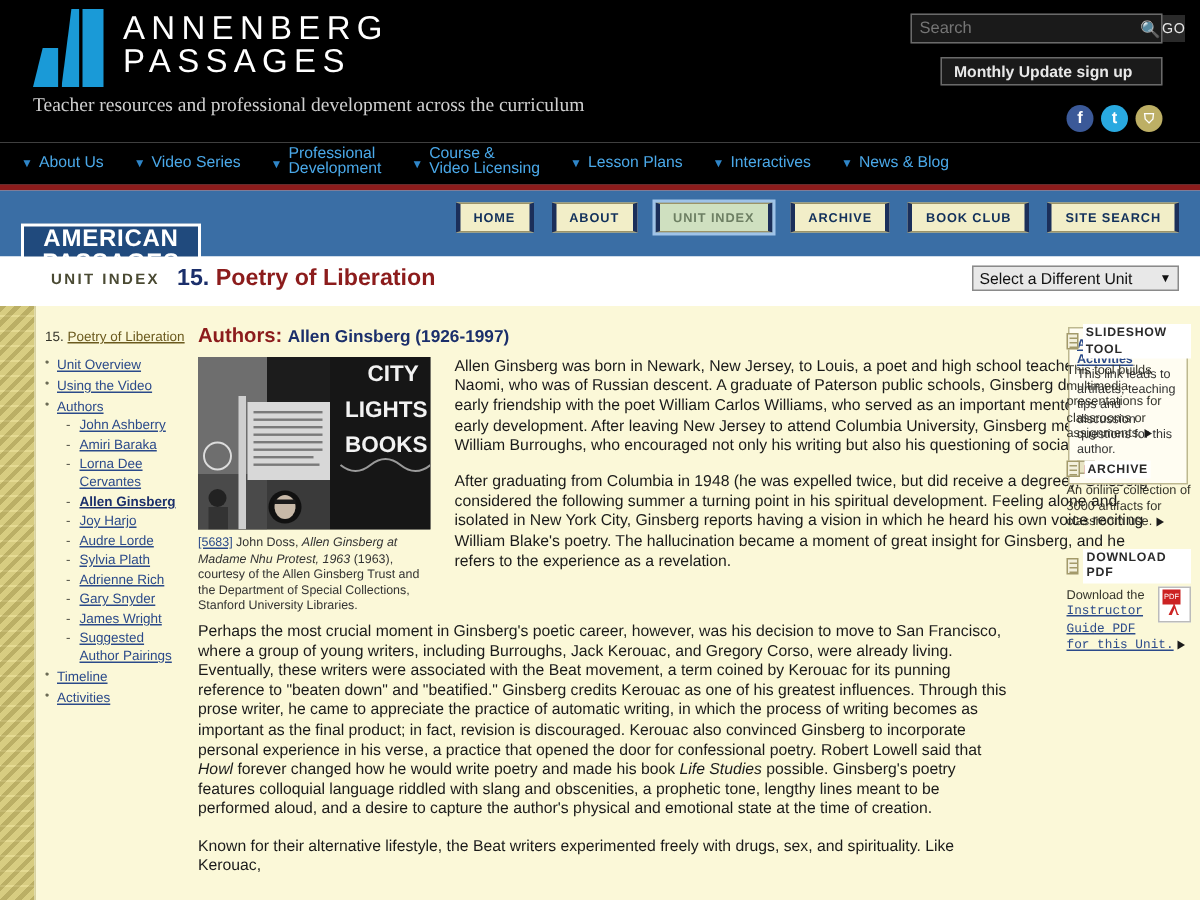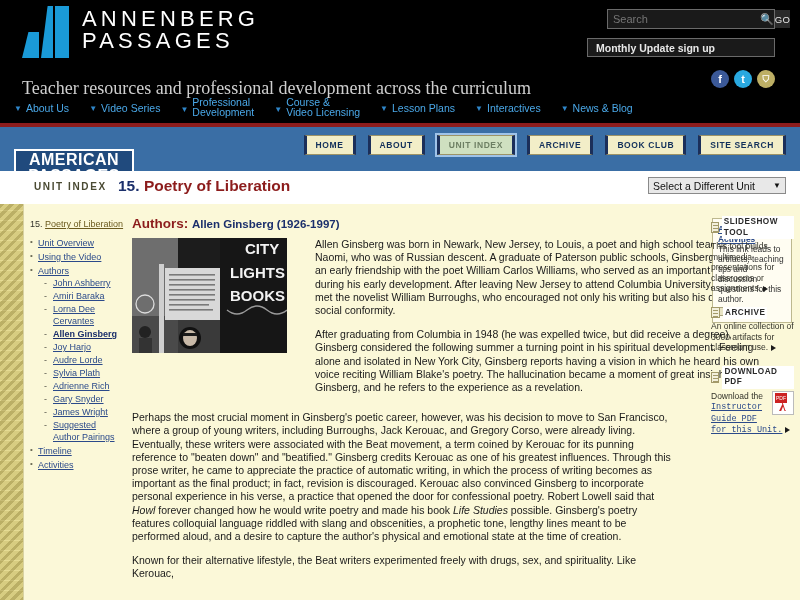--- a/index.html
+++ b/index.html
@@ -15,31 +15,31 @@
   .logo-wrap { position:absolute; left:22px; top:6px; display:flex; align-items:flex-start; }
   .logo-mark { width:50px; height:52px; position:relative; margin-right:10px; }
   .logo-mark .bar1 { position:absolute; left:0; bottom:0; width:17px; height:26px; background:#1a9ad7;
      clip-path: polygon(38% 0, 100% 0, 100% 100%, 0 100%); }
   .logo-mark .bar2 { position:absolute; left:19px; bottom:0; width:12px; height:52px; background:#1a9ad7;
      clip-path: polygon(55% 0, 100% 0, 100% 100%, 0 100%); }
   .logo-mark .bar3 { position:absolute; left:33px; bottom:0; width:14px; height:52px; background:#1a9ad7; }
   .logo-text { color:#fff; line-height:1.02; padding-top:2px; }
   .logo-text .l1 { font-size:22px; letter-spacing:4.2px; font-weight:400; }
   .logo-text .l2 { font-size:22px; letter-spacing:4.2px; font-weight:400; }
-  .tagline { position:absolute; left:22px; top:78px; color:#cfcfcf; font-size:18px;
+  .tagline { position:absolute; left:22px; top:62px; color:#cfcfcf; font-size:13px;
      font-family:"Liberation Serif", serif; }
 
   .search-box { position:absolute; right:25px; top:9px; width:168px; height:20px;
      background:#1a1a1a; border:1px solid #6a6a6a; display:flex; align-items:center; }
   .search-box input { flex:1; background:transparent; border:0; outline:none; color:#c9c9c9;
      font-size:11px; padding:0 5px; font-family:"Liberation Sans", sans-serif; }
   .search-box .mag { width:16px; color:#cfcfcf; font-size:11px; text-align:center; }
   .go-btn { width:26px; height:18px; background:#2a2a2a; border-left:1px solid #6a6a6a; color:#e6e6e6;
      font-size:9.5px; display:flex; align-items:center; justify-content:center; letter-spacing:.4px; }
-  .signup-btn { position:absolute; right:25px; top:38px; width:188px; height:19px; background:#1a1a1a;
+  .signup-btn { position:absolute; right:25px; top:38px; width:148px; height:19px; background:#1a1a1a;
      border:1px solid #6a6a6a; color:#e8e8e8; font-size:10.5px; font-weight:bold;
      display:flex; align-items:center; padding-left:8px; }
   .socials { position:absolute; right:25px; top:70px; display:flex; gap:5px; }
   .soc { width:18px; height:18px; border-radius:50%; display:flex; align-items:center;
      justify-content:center; color:#fff; font-size:11px; font-weight:bold; }
   .soc.fb { background:#3b5998; }
   .soc.tw { background:#29a9e0; }
   .soc.cart { background:#bdaf65; font-size:9px; }
 
   
@@ -98,21 +98,21 @@
   .sidenav ul ul li { position:relative; padding-left:9px; margin-bottom:1px; }
   .sidenav ul ul li::before { content:"-"; position:absolute; left:0; top:0; color:#55554a; }
   .sidenav a { color:#2b4a8a; text-decoration:underline; }
   .sidenav a.cur { color:#1b2f6b; font-weight:bold; text-decoration:underline; }
 
   .mainarea { flex:1; padding:12px 23px 0 4px; position:relative; }
   .auth-head { font-size:13px; font-weight:bold; margin-bottom:7px; }
   .auth-head .k { color:#8c1c1c; font-size:13.5px; }
   .auth-head .v { color:#1b2f6b; font-size:11.5px; }
 
-  .bodyrow { display:flex; gap:26px; }
+  .bodyrow { display:flex; gap:14px; }
   .photo-col { width:157px; }
   .photo { width:155px; height:115px; position:relative; overflow:hidden; background:#2a2a2a; }
   .caption { font-size:8.3px; line-height:10.5px; color:#333; margin-top:3px; }
   .caption a { color:#2b4a8a; text-decoration:underline; }
   .caption i { font-style:italic; }
 
   .textcol { flex:1; font-size:10.5px; line-height:13.2px; color:#1a1a1a; }
   .textcol p { margin:0 0 11px 0; }
 
   .actbox { position:absolute; right:8px; top:14px; width:80px; background:#fffdf2;
@@ -313,20 +313,26 @@
             <text x="98" y="63" font-family="Liberation Sans, sans-serif" font-size="15" font-weight="bold" fill="#f2f2f2">BOOKS</text>
             <circle cx="58" cy="100" r="11" fill="#111"></circle>
             <ellipse cx="58" cy="100" rx="7" ry="8" fill="#c8b9a8"></ellipse>
             <rect x="51" y="95" width="14" height="3" fill="#1a1a1a"></rect>
             <circle cx="13" cy="94" r="6" fill="#222"></circle>
             <rect x="7" y="100" width="13" height="15" fill="#333"></rect>
             <circle cx="13" cy="66" r="9" fill="none" stroke="#dcdcdc" stroke-width="1.3"></circle>
             <path d="M95 72 q10 8 20 0 q10 -8 20 0 q10 8 20 0" fill="none" stroke="#9a9a9a" stroke-width="1.4"></path>
           </svg>
         </div>
+        <div class="caption">
+          <a href="#">[5683]</a>
+          <span>John Doss,</span>
+          <i>Allen Ginsberg at Madame Nhu Protest, 1963</i>
+          <span>(1963), courtesy of the Allen Ginsberg Trust and the Department of Special Collections, Stanford University Libraries.</span>
+        </div>
       </div>
 
       <div class="textcol">
         <p>Allen Ginsberg was born in Newark, New Jersey, to Louis, a poet and high school teacher, and Naomi, who was of Russian descent. A graduate of Paterson public schools, Ginsberg developed an early friendship with the poet William Carlos Williams, who served as an important mentor during his early development. After leaving New Jersey to attend Columbia University, Ginsberg met the novelist William Burroughs, who encouraged not only his writing but also his questioning of social conformity.</p>
         <p>After graduating from Columbia in 1948 (he was expelled twice, but did receive a degree), Ginsberg considered the following summer a turning point in his spiritual development. Feeling alone and isolated in New York City, Ginsberg reports having a vision in which he heard his own voice reciting William Blake's poetry. The hallucination became a moment of great insight for Ginsberg, and he refers to the experience as a revelation.</p>
       </div>
     </div>
 
     <div class="fullwidth">
       <p><span>Perhaps the most crucial moment in Ginsberg's poetic career, however, was his decision to move to San Francisco, where a group of young writers, including Burroughs, Jack Kerouac, and Gregory Corso, were already living. Eventually, these writers were associated with the Beat movement, a term coined by Kerouac for its punning reference to "beaten down" and "beatified." Ginsberg credits Kerouac as one of his greatest influences. Through this prose writer, he came to appreciate the practice of automatic writing, in which the process of writing becomes as important as the final product; in fact, revision is discouraged. Kerouac also convinced Ginsberg to incorporate personal experience in his verse, a practice that opened the door for confessional poetry. Robert Lowell said that </span><i>Howl</i><span> forever changed how he would write poetry and made his book </span><i>Life Studies</i><span> possible. Ginsberg's poetry features colloquial language riddled with slang and obscenities, a prophetic tone, lengthy lines meant to be performed aloud, and a desire to capture the author's physical and emotional state at the time of creation.</span></p>

